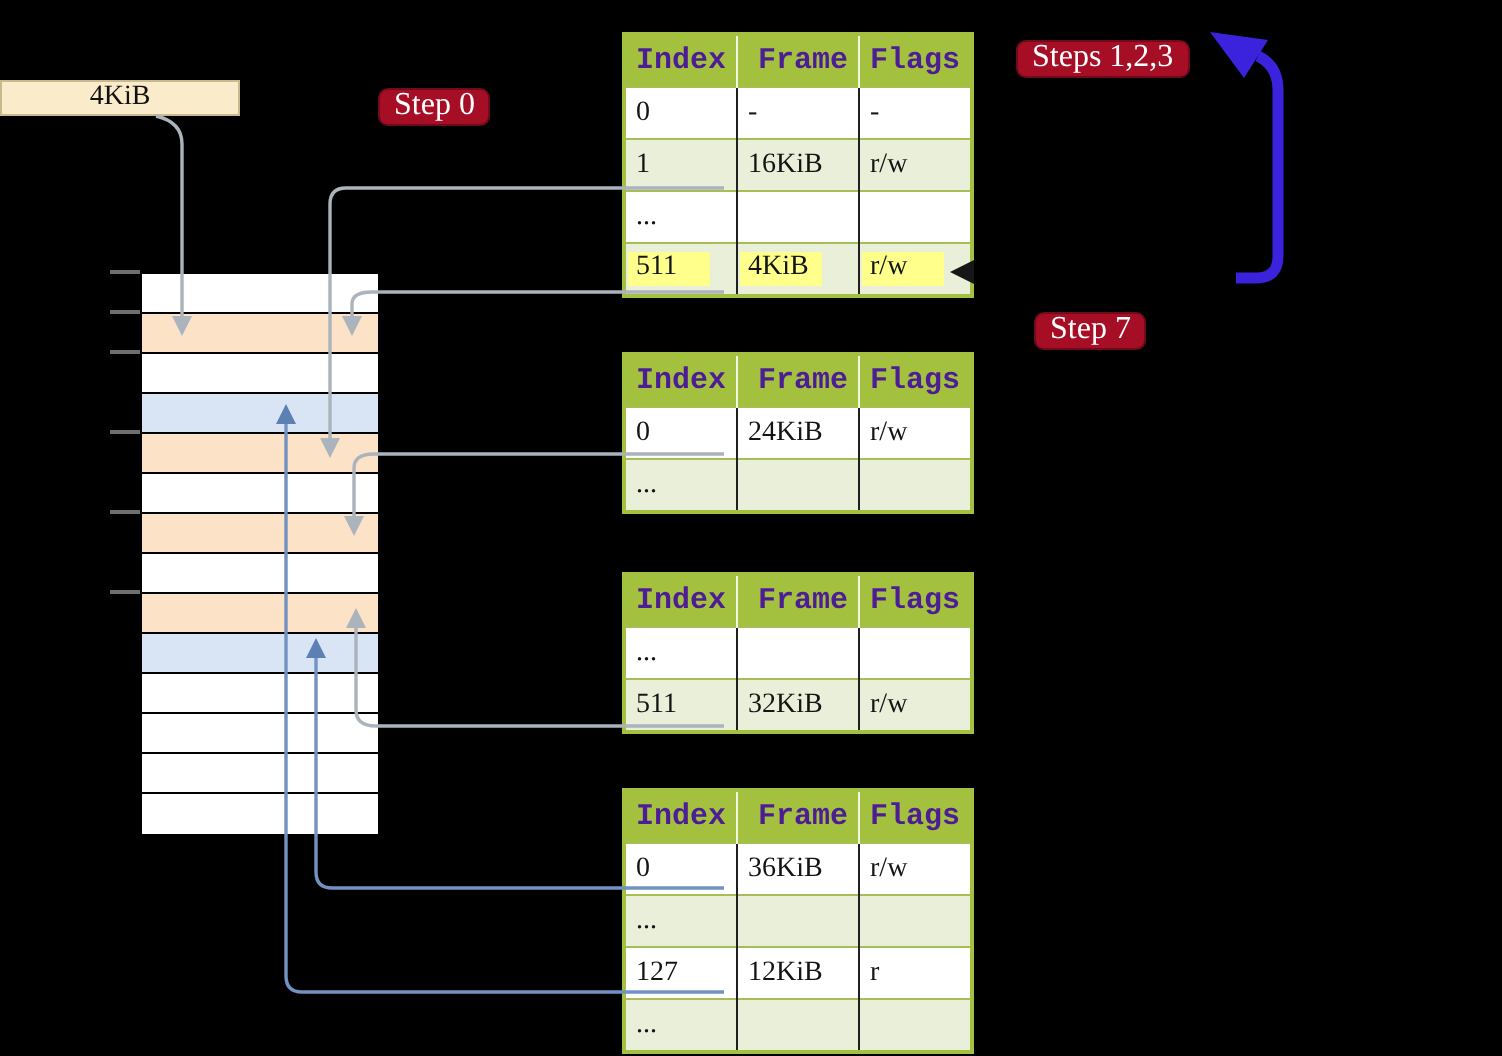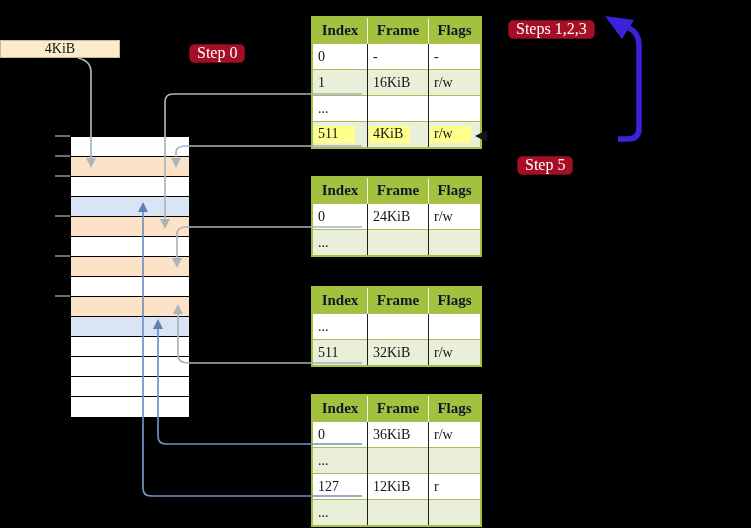--- a/index.html
+++ b/index.html
@@ -22,22 +22,22 @@
           box-sizing:border-box;border:1px solid #000;background:#fff;}
   .mem-row{height:20px;box-sizing:border-box;border-bottom:1px solid #000;background:#fff;}
   .mem-row:last-child{border-bottom:none;}
   .mem-row[data-kind="peach"]{background:var(--peach);}
   .mem-row[data-kind="blue"]{background:var(--bluerow);}
   .tick{position:absolute;left:55px;width:15px;height:0;border-top:2px solid #6e6e6e;}
 
   
   .ptable{position:absolute;border-collapse:collapse;background:#fff;
           border:2px solid var(--olive);}
-  .ptable th{background:var(--olive);color:#0f172a;font-family:Liberation Serif, serif;
-             font-weight:bold;font-size:15px;text-align:center;
+  .ptable th{background:var(--olive);color:#4c1d95;font-family:Liberation Mono, monospace;
+             font-weight:bold;font-size:15px;text-align:right;
              height:25px;padding:0 5px;border-right:1px solid #f2f5e2;}
   .ptable th:last-child{border-right:none;}
   .ptable td{font-size:14px;color:var(--ink);height:25px;padding:0 5px;
              border-right:1px solid #20201e;border-top:1px solid #a7bd56;
              background:#fff;white-space:nowrap;}
   .ptable td:last-child{border-right:none;}
   .ptable tbody tr:nth-child(even) td{background:var(--palegreen);}
   .ci{width:44px;} .cf{width:50px;} .cg{width:41px;}
   .ylw{background:var(--yellow);display:inline-block;margin-left:-4px;
        padding:0 7px 1px 4px;min-width:30px;}
@@ -54,21 +54,21 @@
 </style>
 </head>
 <body>
 
 <div class="canvas">
 
   <div class="cr3">4KiB</div>
 
   <div class="badge" style="left:189px;top:44px;">Step 0</div>
   <div class="badge" style="left:508px;top:20px;">Steps 1,2,3</div>
-  <div class="badge" style="left:517px;top:156px;">Step 5</div>
+  <div class="badge" style="left:517px;top:156px;">Step 7</div>
 
   <div class="membox">
     <div class="mem-row" data-kind="white"></div>
     <div class="mem-row" data-kind="peach"></div>
     <div class="mem-row" data-kind="white"></div>
     <div class="mem-row" data-kind="blue"></div>
     <div class="mem-row" data-kind="peach"></div>
     <div class="mem-row" data-kind="white"></div>
     <div class="mem-row" data-kind="peach"></div>
     <div class="mem-row" data-kind="white"></div>

